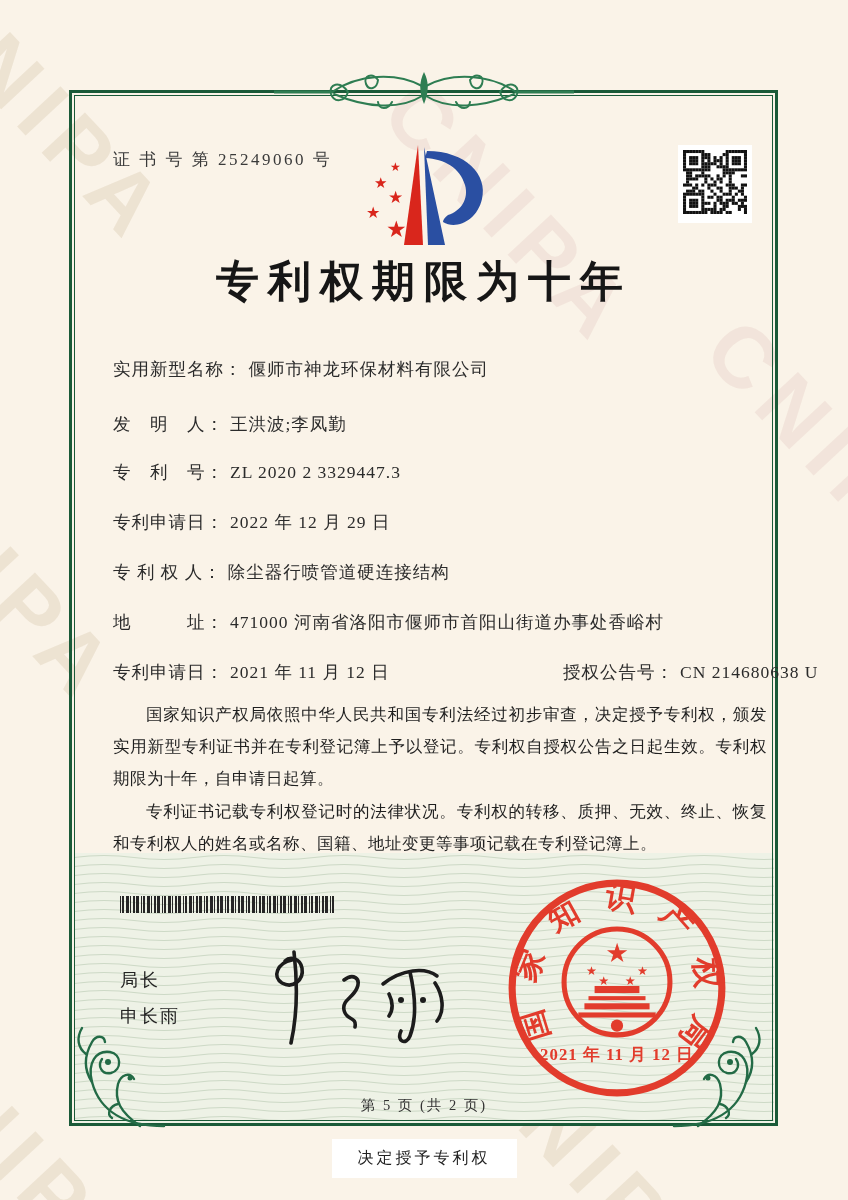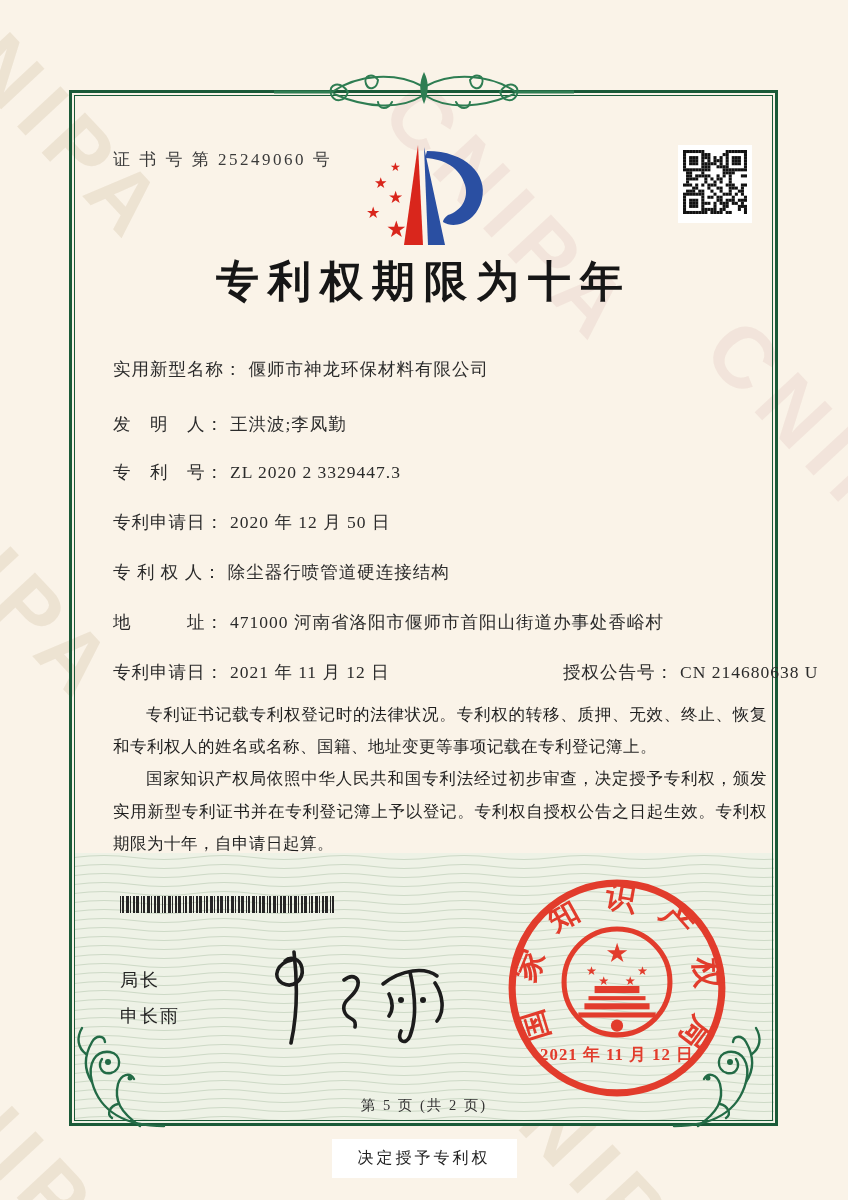--- a/index.html
+++ b/index.html
@@ -398,38 +398,38 @@
 <div class="frow" style="top:357px">
   <span class="flabel">实用新型名称：</span><span class="fvalue">偃师市神龙环保材料有限公司</span>
 </div>
 <div class="frow" style="top:412px">
   <span class="flabel">发　明　人：</span><span class="fvalue">王洪波;李凤勤</span>
 </div>
 <div class="frow" style="top:460px">
   <span class="flabel">专　利　号：</span><span class="fvalue">ZL 2020 2 3329447.3</span>
 </div>
 <div class="frow" style="top:510px">
-  <span class="flabel">专利申请日：</span><span class="fvalue">2020 年 12 月 50 日</span>
+  <span class="flabel">专利申请日：</span><span class="fvalue">2022 年 12 月 29 日</span>
 </div>
 <div class="frow" style="top:560px">
   <span class="flabel">专 利 权 人：</span><span class="fvalue">除尘器行喷管道硬连接结构</span>
 </div>
 <div class="frow" style="top:610px">
   <span class="flabel">地　　　址：</span><span class="fvalue">471000 河南省洛阳市偃师市首阳山街道办事处香峪村</span>
 </div>
 <div class="frow" style="top:660px">
   <span class="flabel">专利申请日：</span><span class="fvalue">2021 年 11 月 12 日</span>
   <span class="grant2">
     <span class="flabel">授权公告号：</span><span class="fvalue">CN 214680638 U</span>
   </span>
 </div>
 
 <div class="body-text">
+  <p>国家知识产权局依照中华人民共和国专利法经过初步审查，决定授予专利权，颁发实用新型专利证书并在专利登记簿上予以登记。专利权自授权公告之日起生效。专利权期限为十年，自申请日起算。</p>
   <p>专利证书记载专利权登记时的法律状况。专利权的转移、质押、无效、终止、恢复和专利权人的姓名或名称、国籍、地址变更等事项记载在专利登记簿上。</p>
-  <p>国家知识产权局依照中华人民共和国专利法经过初步审查，决定授予专利权，颁发实用新型专利证书并在专利登记簿上予以登记。专利权自授权公告之日起生效。专利权期限为十年，自申请日起算。</p>
 </div>
 
 <div class="barcode" id="barcode">
     <i style="width:1px"></i>
     <s style="width:1px"></s>
     <i style="width:2px"></i>
     <s style="width:2px"></s>
     <i style="width:3px"></i>
     <s style="width:1px"></s>
     <i style="width:1px"></i>

